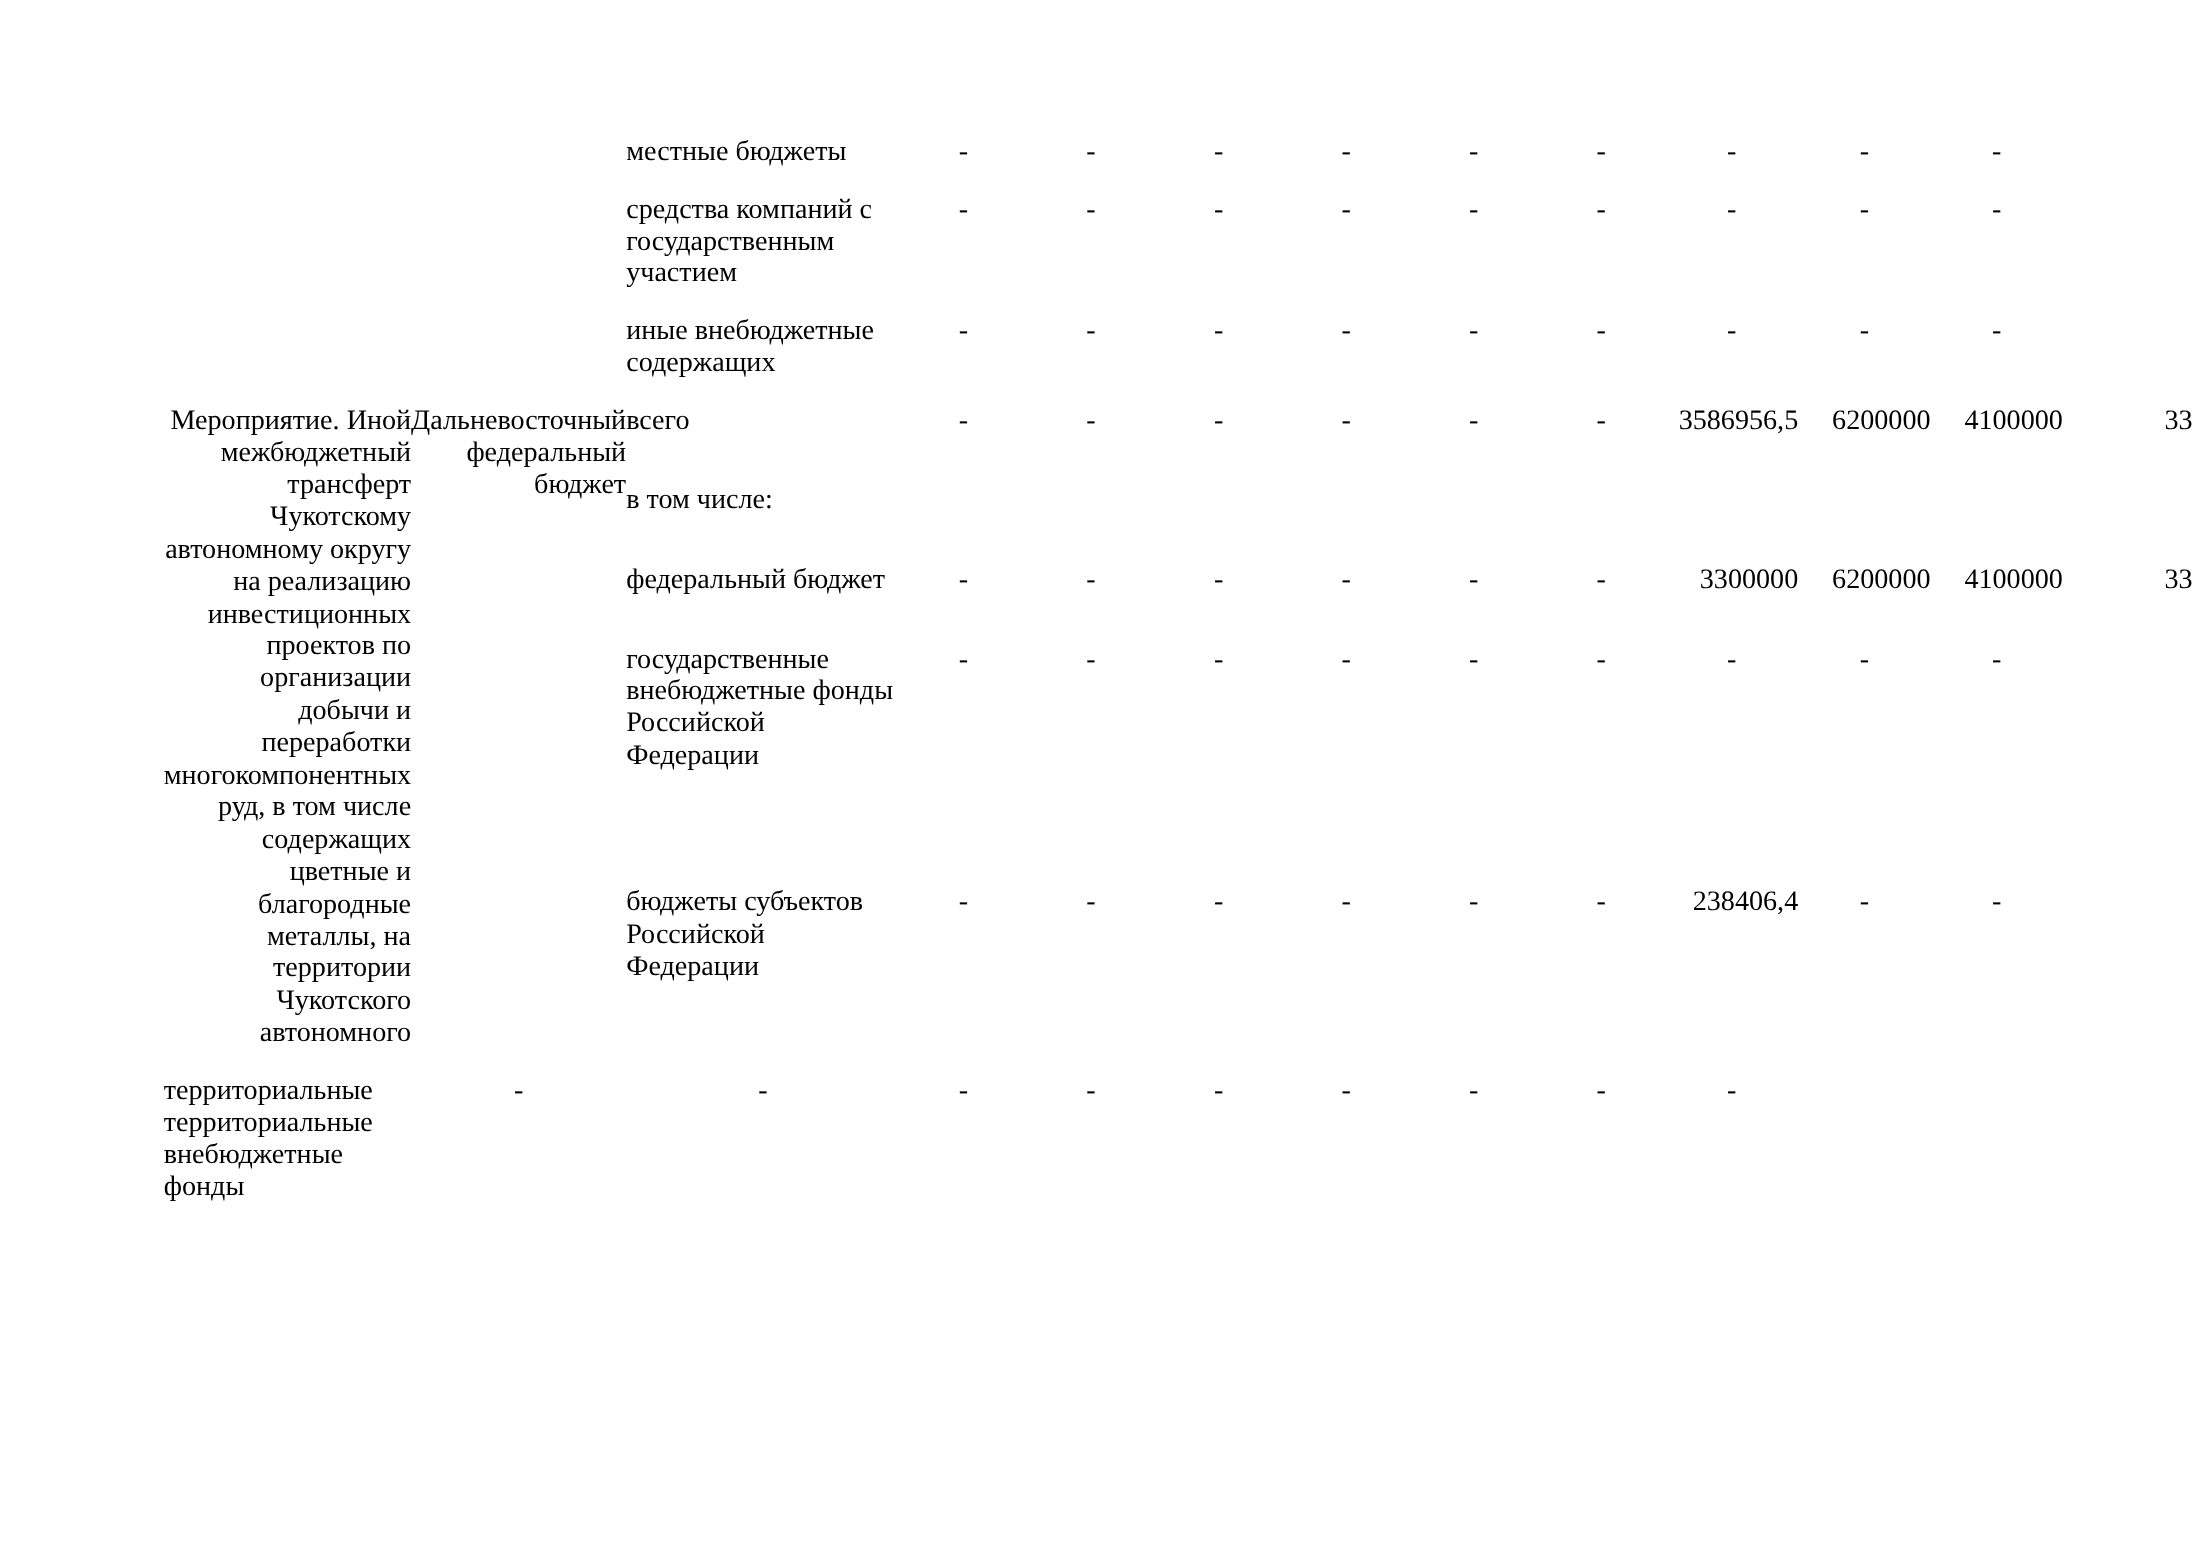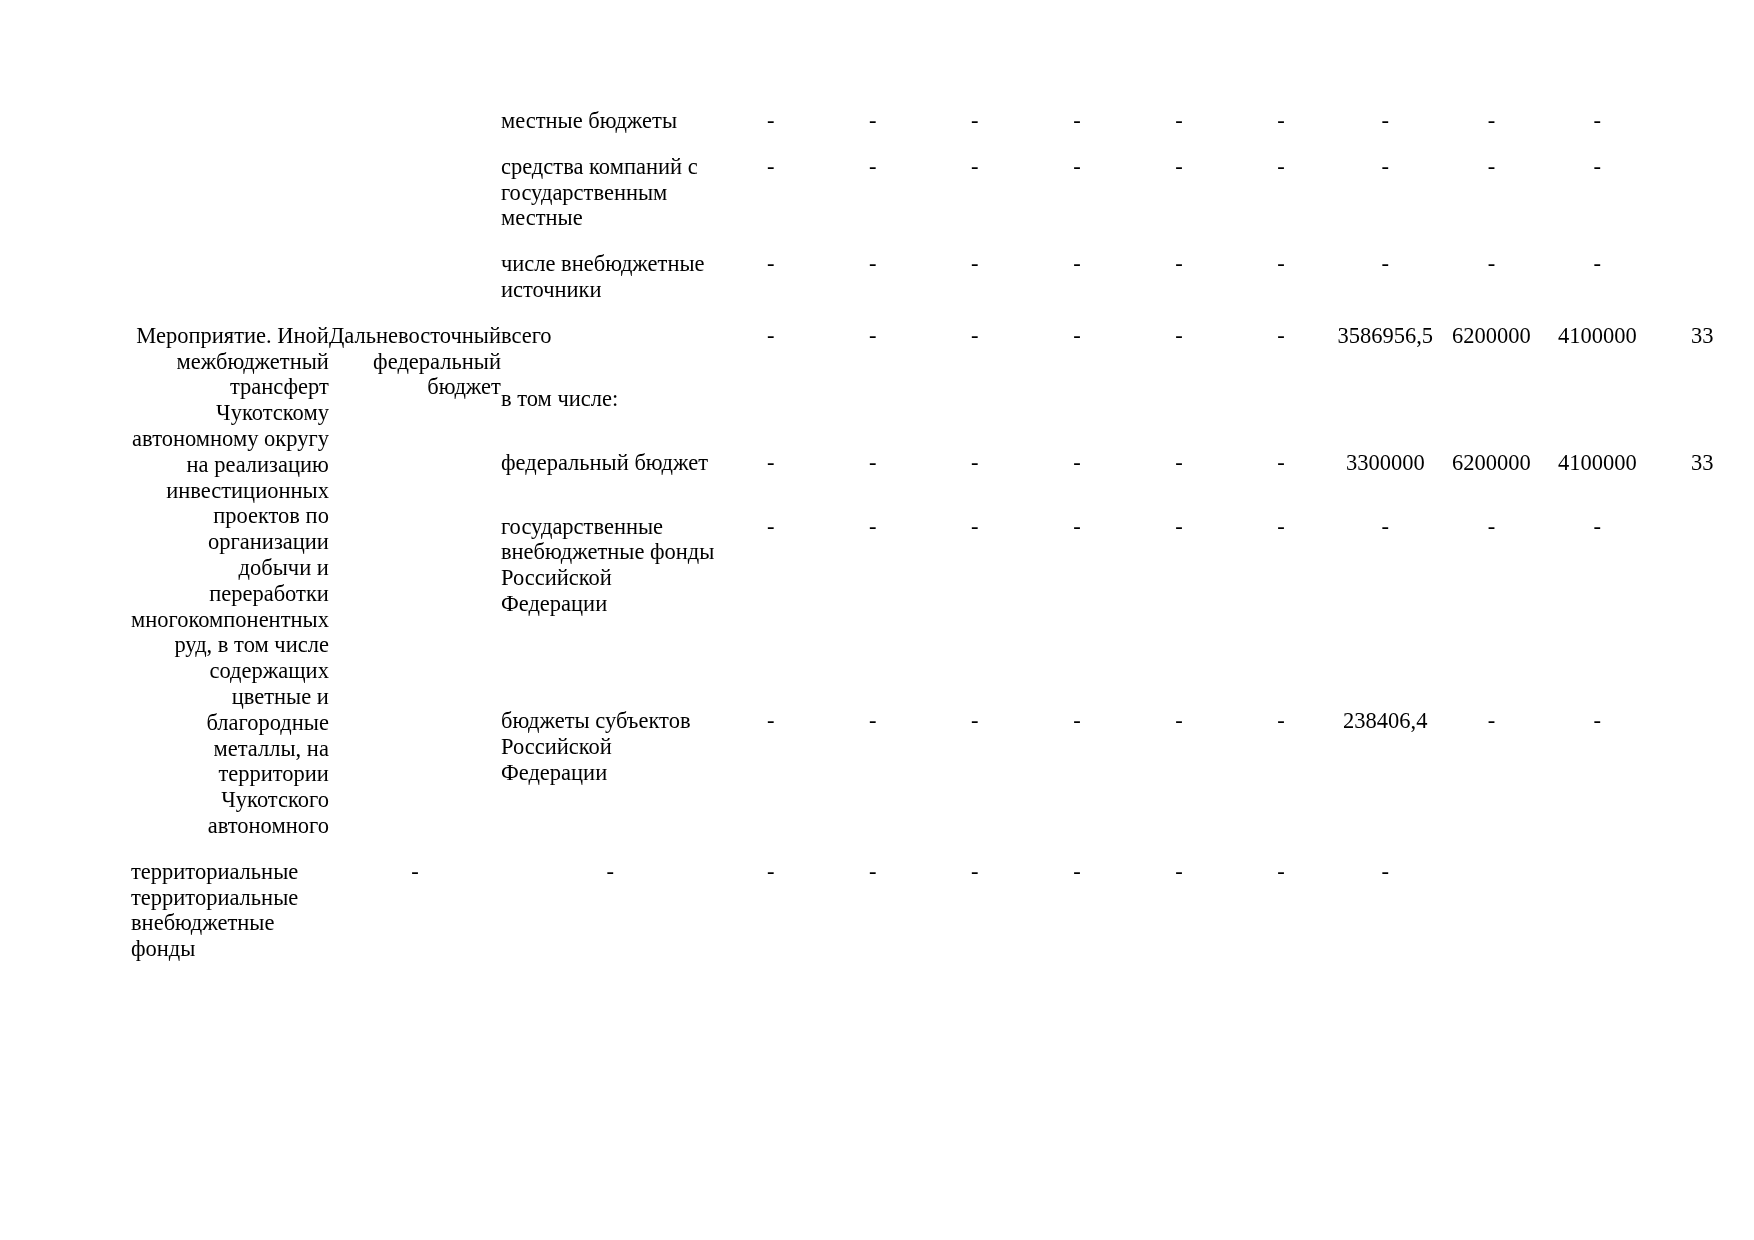--- a/index.html
+++ b/index.html
@@ -49,21 +49,21 @@
   col.c-val       { width: 106px; }
   col.c-num       { width: 107px; }
 
   .cell-text {
     display: block;
     word-wrap: break-word;
     overflow-wrap: break-word;
   }
 
   .num-cell {
-    text-align: center;
+    text-align: right;
     padding-right: 8px;
     white-space: nowrap;
   }
   .dash-cell {
     text-align: center;
     white-space: nowrap;
   }
 
   .row-spacer { height: 20px; }
 
@@ -115,21 +115,21 @@
       </tr>
 
       <tr class="row-spacer">
           <td colspan="13"></td>
         </tr>
 
       <tr>
         <td class="measure-cell"></td>
         <td class="district-cell"></td>
         <td>
-          <span class="cell-text">средства компаний с государственным местные</span>
+          <span class="cell-text">средства компаний с государственным участием</span>
         </td>
         <td class="dash-cell">-</td>
         <td class="dash-cell">-</td>
         <td class="dash-cell">-</td>
         <td class="dash-cell">-</td>
         <td class="dash-cell">-</td>
         <td class="dash-cell">-</td>
         <td class="dash-cell">-</td>
         <td class="dash-cell">-</td>
         <td class="dash-cell">-</td>
@@ -137,21 +137,21 @@
       </tr>
 
       <tr class="row-spacer">
           <td colspan="13"></td>
         </tr>
 
       <tr>
         <td class="measure-cell"></td>
         <td class="district-cell"></td>
         <td>
-          <span class="cell-text">числе внебюджетные источники</span>
+          <span class="cell-text">иные внебюджетные содержащих</span>
         </td>
         <td class="dash-cell">-</td>
         <td class="dash-cell">-</td>
         <td class="dash-cell">-</td>
         <td class="dash-cell">-</td>
         <td class="dash-cell">-</td>
         <td class="dash-cell">-</td>
         <td class="dash-cell">-</td>
         <td class="dash-cell">-</td>
         <td class="dash-cell">-</td>

